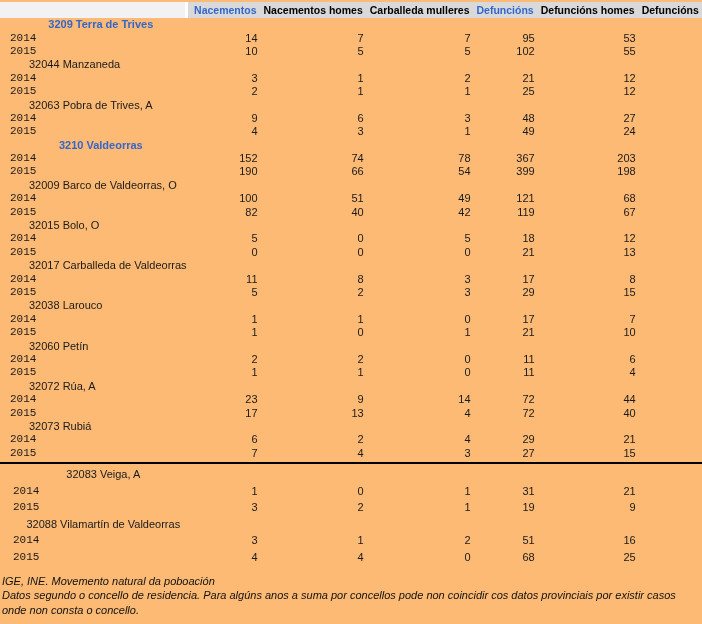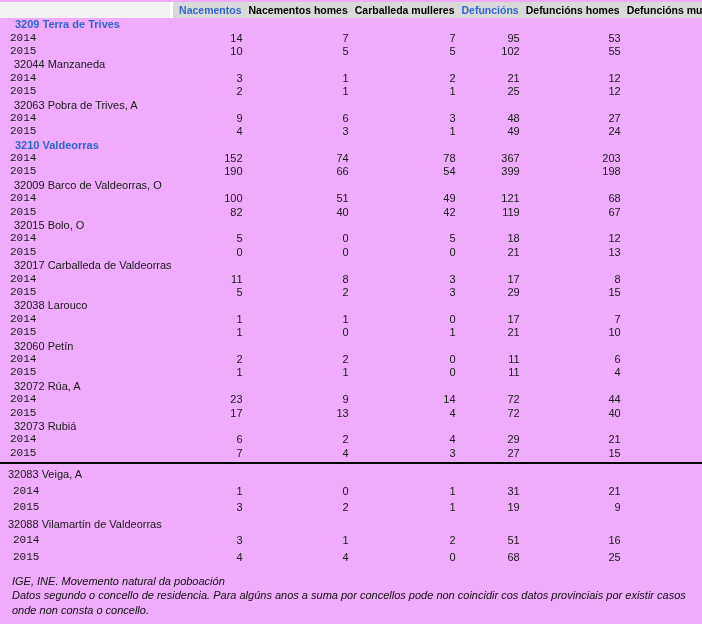--- a/index.html
+++ b/index.html
@@ -1,43 +1,43 @@
 <!DOCTYPE html>
 <html><head>
 <meta charset="utf-8">
 <style>
   html,body{margin:0;padding:0;background:#fff;}
   .page{
-    width:702px;height:624px;overflow:hidden;background:#f0abfc;
+    width:702px;height:624px;overflow:hidden;background:#fdba74;
     font-family:"Liberation Sans",sans-serif;font-size:11px;color:#1a1a1a;
     padding-top:2px;box-sizing:border-box;
   }
   table.stat{border-collapse:collapse;border-spacing:0;table-layout:auto;}
   table.stat th{
     background:#d9d9d9;font-weight:bold;font-size:10.5px;white-space:nowrap;
     text-align:right;padding:2px 1px 2px 6px;height:12px;color:#000;
   }
   table.stat th.corner{
     background:#f2f2f2;width:150px;min-width:150px;padding:2px 0;
     border-right:3px solid #fff;
   }
   table.stat th.link{color:#3366cc;cursor:pointer;}
   table.stat td{padding:0;white-space:nowrap;}
   tbody.top td{height:13.4px;line-height:13px;}
   tbody.bottom td{height:16.5px;line-height:16px;}
   td.num{text-align:right;padding-left:6px;}
   td.label{text-align:left;}
   tr.year td.label{padding-left:10px;font-family:Liberation Mono, monospace;}
-  tr.group td.label{color:#3366cc;font-weight:bold;padding-left:15px;}
-  tr.sub td.label{padding-left:14px;}
+  tr.group td.label{color:#3366cc;font-weight:bold;padding-left:15px;text-align:center;}
+  tr.sub td.label{padding-left:29px;}
   tbody.bottom tr.year td.label{padding-left:13px;}
-  tbody.bottom tr.sub td.label{padding-left:8px;}
+  tbody.bottom tr.sub td.label{padding-left:20px;text-align:center;}
   tr.divider td{height:6px;position:relative;padding:0;}
   .divider-line{position:absolute;left:0;top:2px;width:702px;height:0;border-top:2px solid #000;}
-  .footer{margin-top:9px;padding-left:12px;font-style:italic;font-size:11px;line-height:14.5px;color:#111;}
+  .footer{margin-top:9px;padding-left:2px;font-style:italic;font-size:11px;line-height:14.5px;color:#111;}
 </style>
 </head>
 <body>
 
 <div class="page">
 
   <table class="stat">
     <thead>
       <tr>
         <th class="corner"></th>

